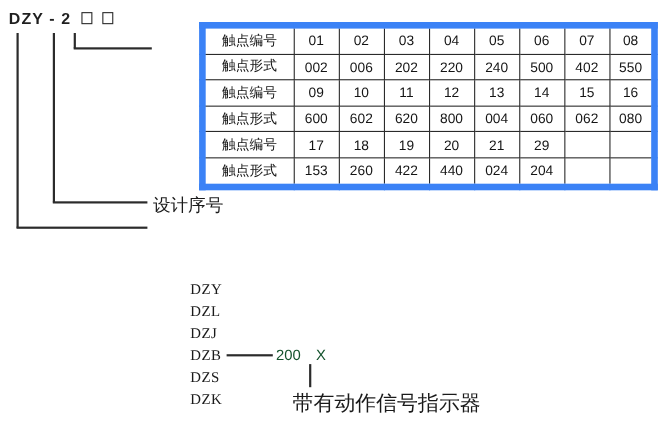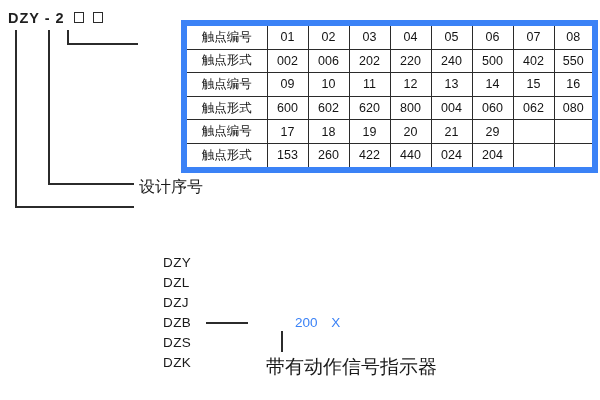--- a/index.html
+++ b/index.html
@@ -51,28 +51,28 @@
   #vline-design { left:48px;  top:30px;  height:154px; }
   #hline-design { left:48px;  top:183px; width:86px;   }
   #vline-box    { left:67px;  top:30px;  height:14px;  }
   #hline-box    { left:67px;  top:43px;  width:71px;   }
 
   .callout { position:absolute; font-size:16px; color:#1a1a1a; white-space:nowrap; }
   #callout-design { left:139px; top:177px; }
   #callout-relay  { left:139px; top:200px; }
 
   
-  .model-list { position:absolute; left:163px; top:253px; }
+  .model-list { position:absolute; left:173px; top:253px;font-family:Liberation Serif, serif; }
   .model-list .model-item {
     height:20px; line-height:20px;
     font-size:13.5px; color:#1a1a1a; letter-spacing:0.4px;
   }
 
   #dzb-line { left:206px; top:322px; width:42px; }
-  .dzb-suffix { position:absolute; left:251px; top:315px; font-size:13.5px; color:#3b82f6; white-space:nowrap;margin-left:44px; }
+  .dzb-suffix { position:absolute; left:251px; top:315px; font-size:13.5px; color:#14532d; white-space:nowrap; }
   .dzb-suffix .x-part { margin-left:10px; }
   #x-line { left:281px; top:331px; height:21px; }
   .indicator-note { position:absolute; left:266px; top:354px; font-size:19px; color:#1a1a1a; white-space:nowrap; }
 </style>
 </head>
 <body>
 
 <div class="page">
 
   <div class="model-title">

